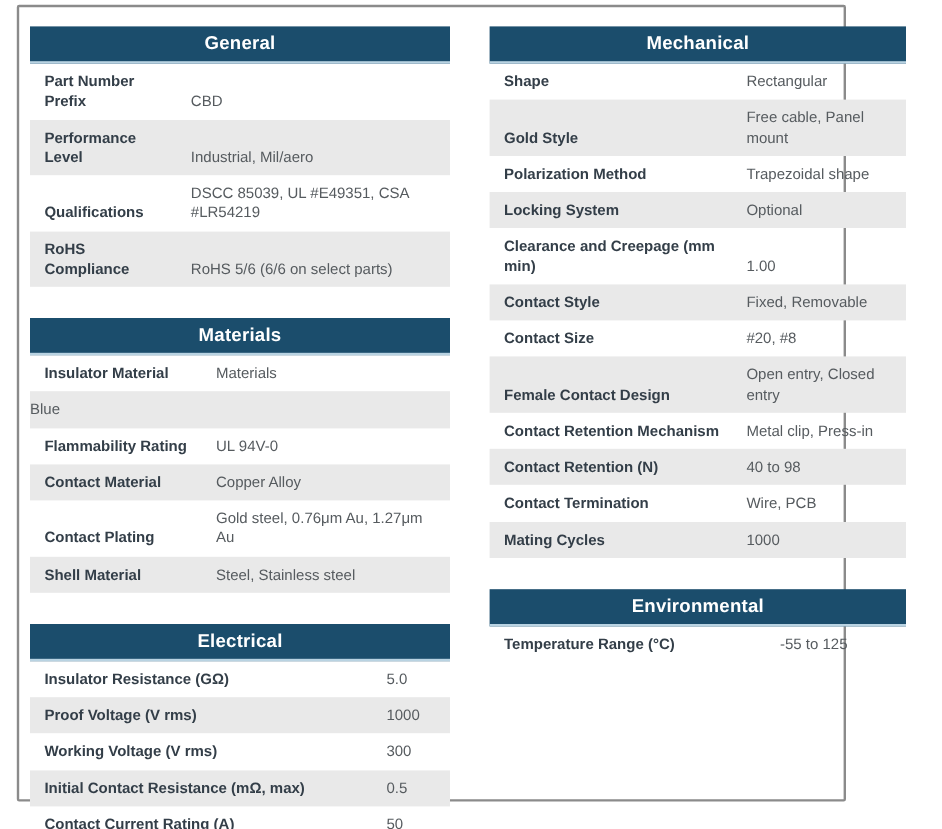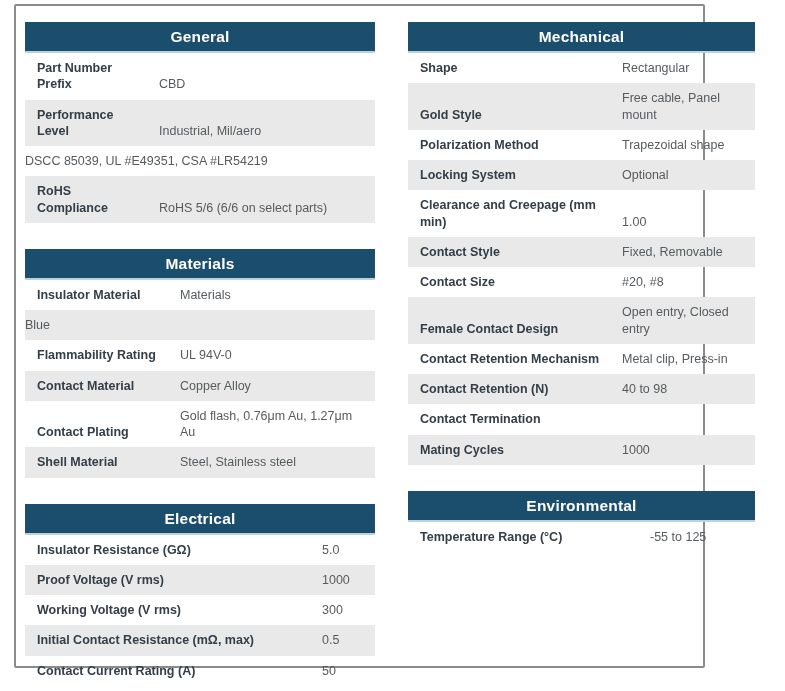--- a/index.html
+++ b/index.html
@@ -68,20 +68,21 @@
         <div class="tbl-body">
           <div class="row">
             <div class="cell-label">Part Number Prefix</div>
             <div class="cell-value">CBD</div>
           </div>
           <div class="row">
             <div class="cell-label">Performance Level</div>
             <div class="cell-value">Industrial, Mil/aero</div>
           </div>
           <div class="row">
+            <div class="cell-label">Qualifications</div>
             <div class="cell-value">DSCC 85039, UL #E49351, CSA #LR54219</div>
           </div>
           <div class="row">
             <div class="cell-label">RoHS Compliance</div>
             <div class="cell-value">RoHS 5/6 (6/6 on select parts)</div>
           </div>
         </div>
       </section>
 
       <section class="spec-table tbl-materials">
@@ -99,21 +100,21 @@
           <div class="row">
             <div class="cell-label">Flammability Rating</div>
             <div class="cell-value">UL 94V-0</div>
           </div>
           <div class="row">
             <div class="cell-label">Contact Material</div>
             <div class="cell-value">Copper Alloy</div>
           </div>
           <div class="row">
             <div class="cell-label">Contact Plating</div>
-            <div class="cell-value">Gold flash, 0.76μm Au, 1.27μm Au</div>
+            <div class="cell-value">Gold steel, 0.76μm Au, 1.27μm Au</div>
           </div>
           <div class="row">
             <div class="cell-label">Shell Material</div>
             <div class="cell-value">Steel, Stainless steel</div>
           </div>
         </div>
       </section>
 
       <section class="spec-table tbl-electrical">
         <div class="tbl-header">
@@ -187,20 +188,21 @@
           <div class="row">
             <div class="cell-label">Contact Retention Mechanism</div>
             <div class="cell-value">Metal clip, Press-in</div>
           </div>
           <div class="row">
             <div class="cell-label">Contact Retention (N)</div>
             <div class="cell-value">40 to 98</div>
           </div>
           <div class="row">
             <div class="cell-label">Contact Termination</div>
+            <div class="cell-value">Wire, PCB</div>
           </div>
           <div class="row">
             <div class="cell-label">Mating Cycles</div>
             <div class="cell-value">1000</div>
           </div>
         </div>
       </section>
 
       <section class="spec-table tbl-environmental">
         <div class="tbl-header">

